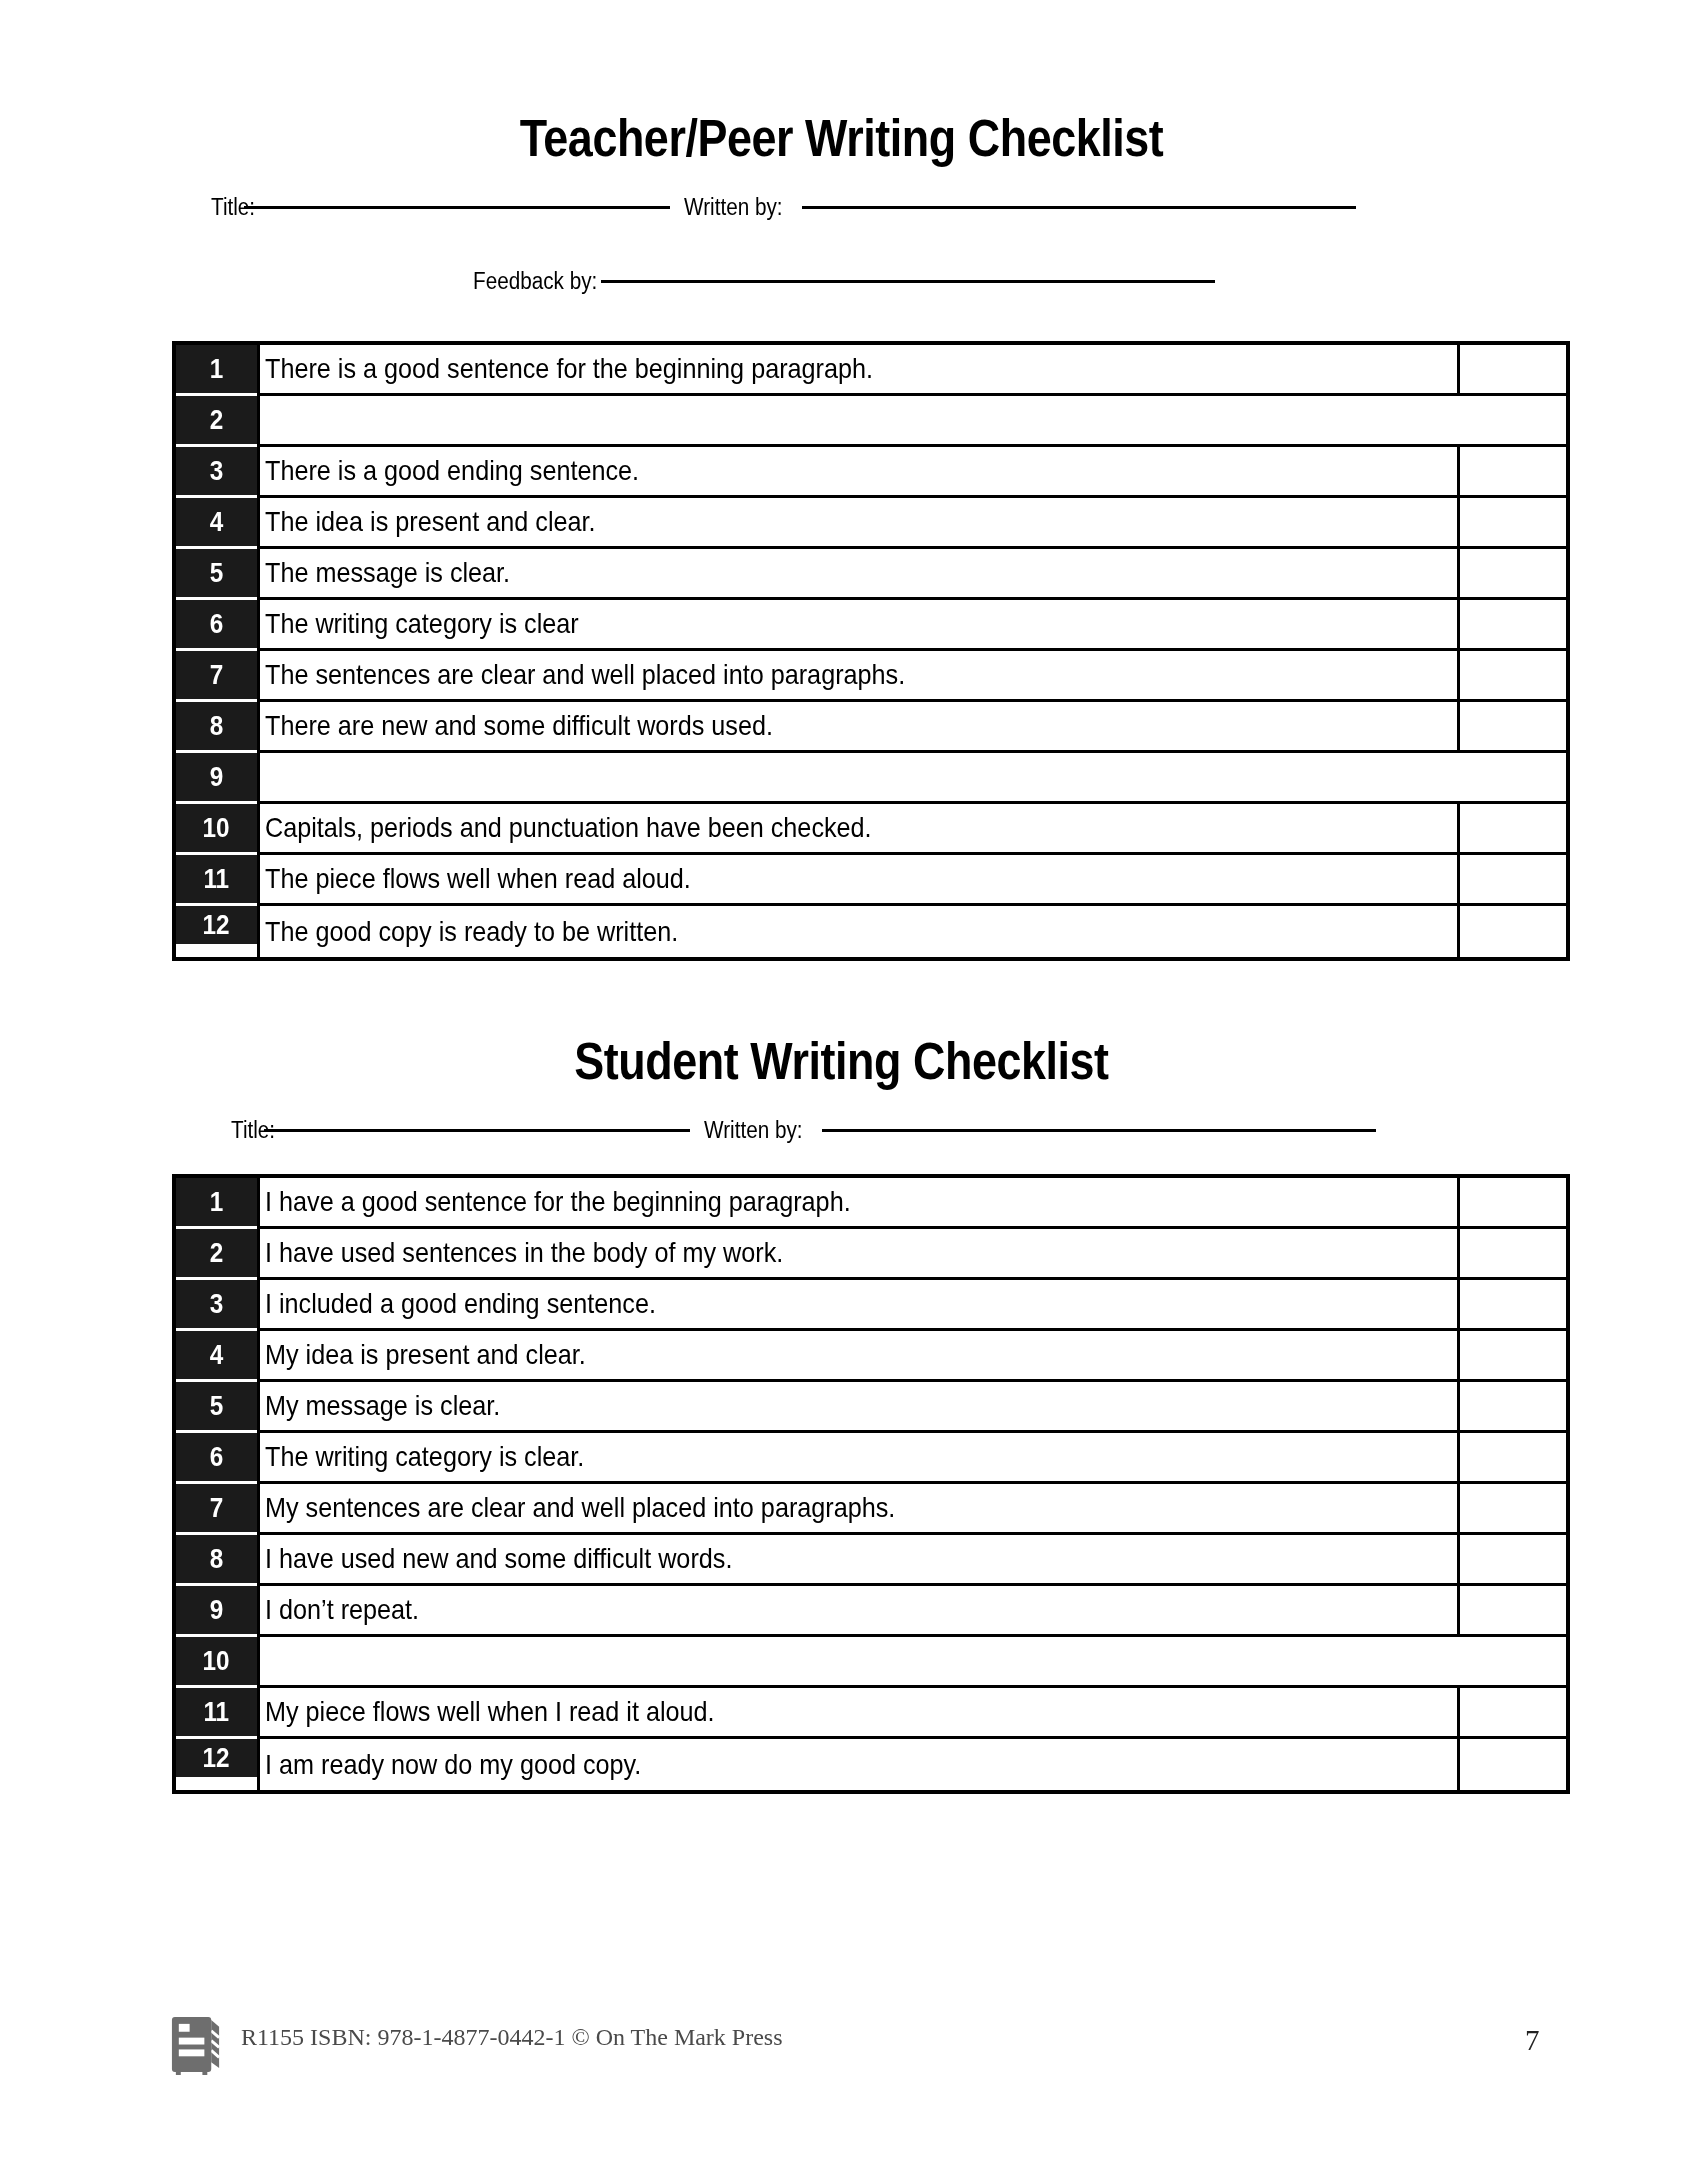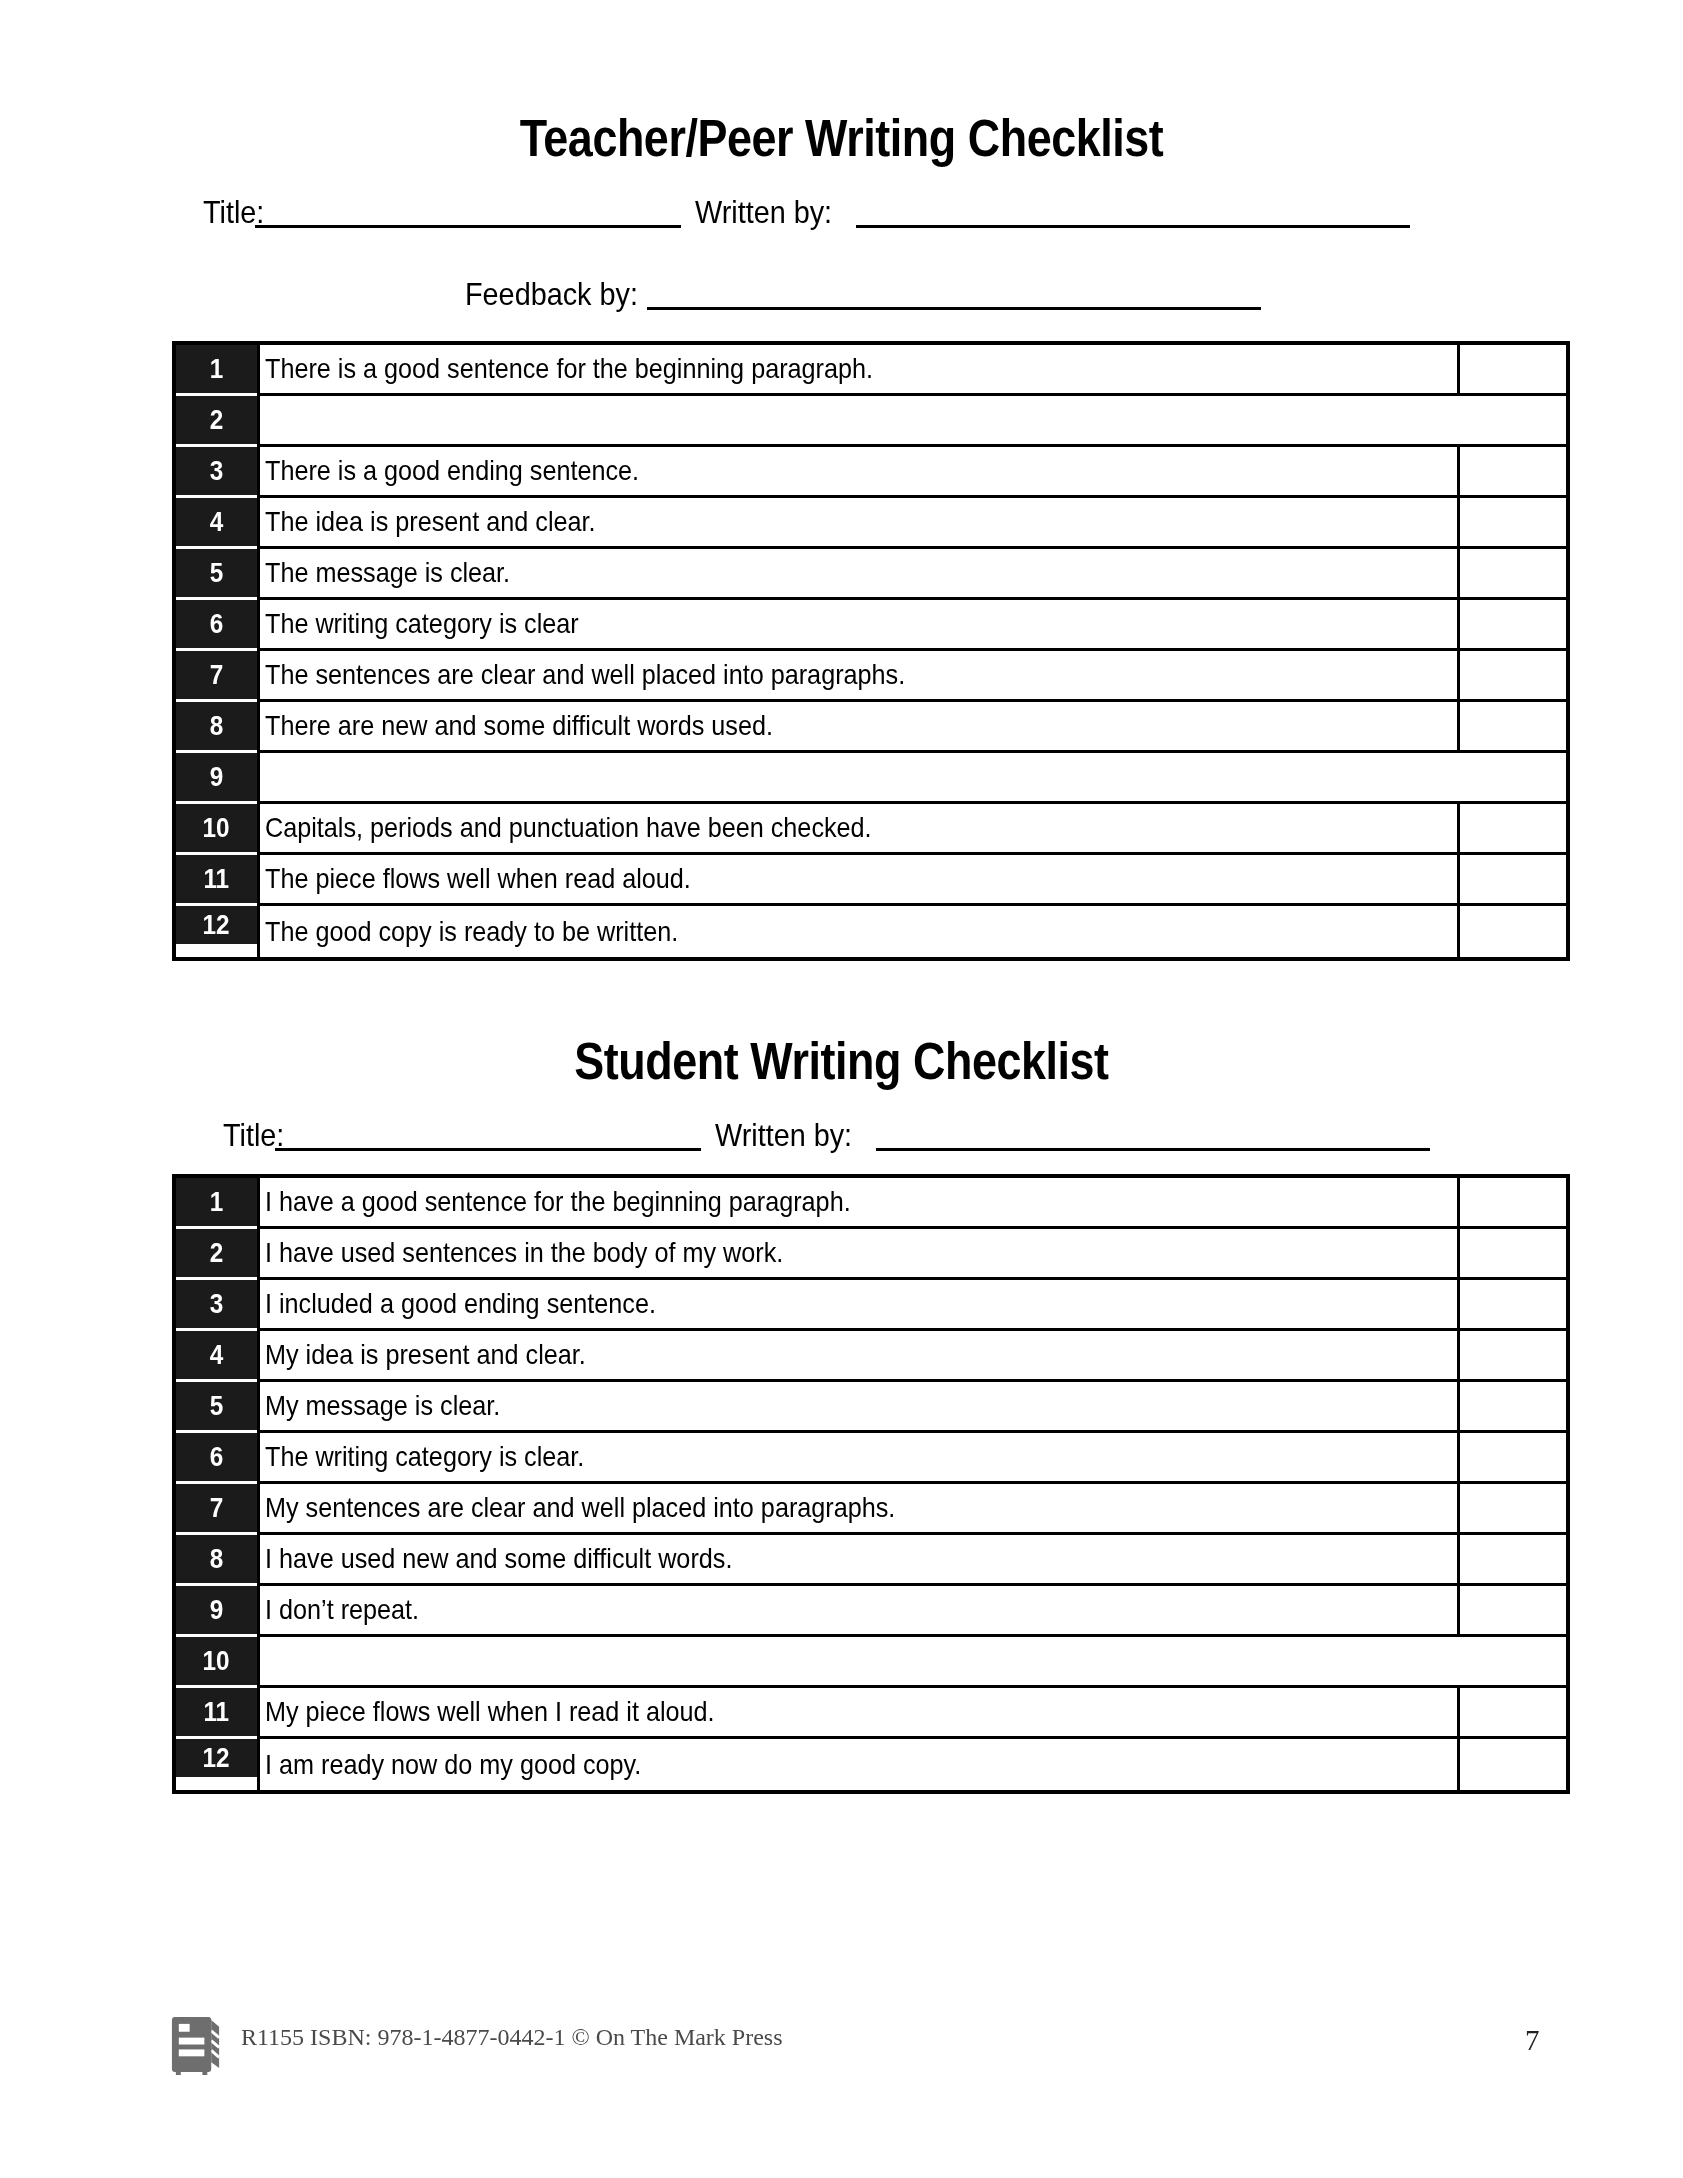--- a/index.html
+++ b/index.html
@@ -35,42 +35,43 @@
     transform-origin: center center;
     white-space: nowrap;
   }
   #title-teacher { top: 109px; }
   #title-student { top: 1032px; }
 
   
   .field-row {
     position: absolute;
     display: flex;
-    align-items: flex-end;
-    font-size: 32px;
+    align-items: center;
+    font-size: 23px;
     white-space: nowrap;
+    margin-left: 8px;
   }
   .field-label {
     transform: scaleX(0.9);
     transform-origin: left bottom;
     padding-bottom: 2px;
     line-height: 1;
   }
   .field-rule {
     border-bottom: 3px solid #000;
     height: 0;
     margin-bottom: 2px;
   }
 
   #form-row-1 { top: 196px; left: 203px; }
   #form-row-1 .rule-title   { width: 426px; margin-left: -16px; }
   #form-row-1 .lbl-written  { margin-left: 14px; }
   #form-row-1 .rule-written { width: 554px; margin-left: 8px; }
 
-  #form-row-2 { top: 278px; left: 465px; }
+  #form-row-2 { top: 270px; left: 465px; }
   #form-row-2 .rule-feedback { width: 614px; margin-left: -10px; }
 
   #form-row-3 { top: 1119px; left: 223px; }
   #form-row-3 .rule-title   { width: 426px; margin-left: -16px; }
   #form-row-3 .lbl-written  { margin-left: 14px; }
   #form-row-3 .rule-written { width: 554px; margin-left: 8px; }
 
   
   .checklist {
     position: absolute;

